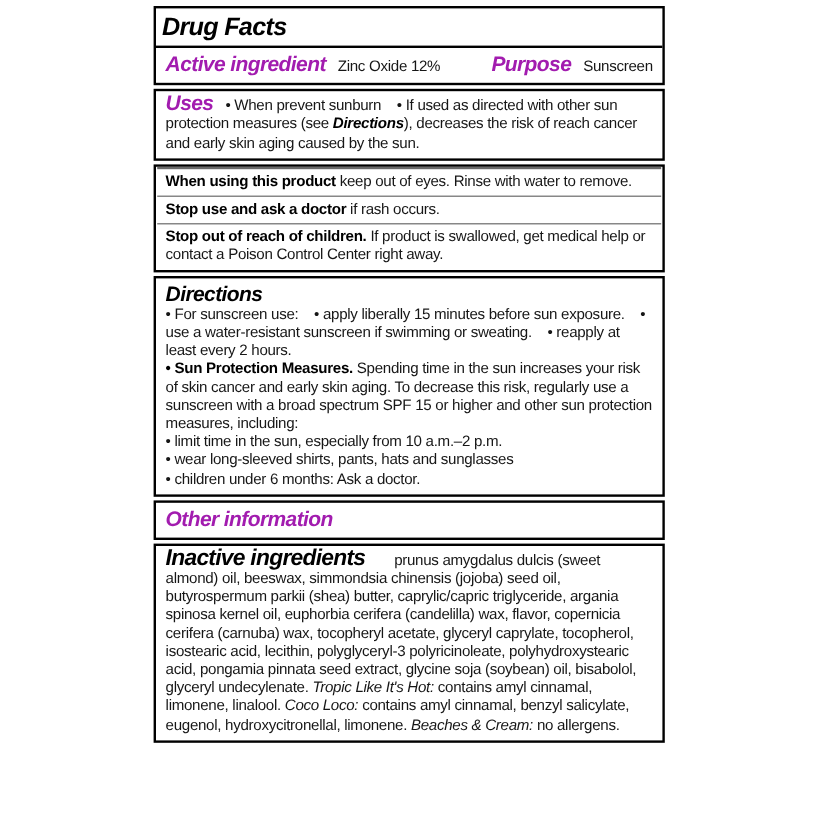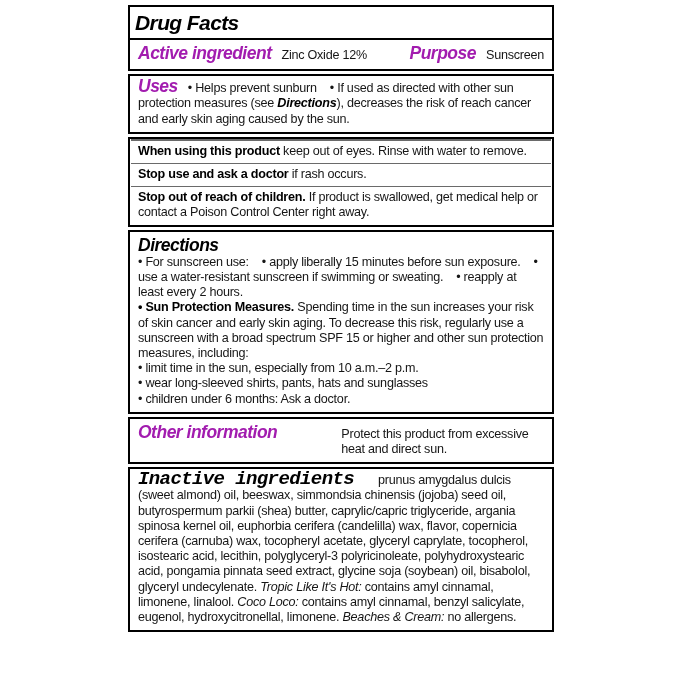--- a/index.html
+++ b/index.html
@@ -66,21 +66,21 @@
   .run:last-child { margin-right:0; }
   .sub-bullet { }
 
   
   .other-row { padding:3px 8px 5px 8px; display:flex; align-items:baseline;gap:36px; }
   .other-row .h-inline { margin-right:28px; white-space:nowrap; }
 
   
   .h-inline-big {
     font-size:19px; font-weight:700; font-style:italic;
-    letter-spacing:-0.6px; color:#000; margin-right:24px;font-family:Liberation Mono, monospace;
+    letter-spacing:-0.6px; color:#000; margin-right:24px;
   }
 </style>
 </head>
 <body>
 
 <div class="label">
 
   <section class="box">
     <div class="title-row">
       <div class="h1">Drug Facts</div>
@@ -92,21 +92,21 @@
         <span class="body-txt">Zinc Oxide 12%</span>
       </div>
       <div class="ai-group">
         <span class="h-inline">Purpose</span>
         <span class="body-txt">Sunscreen</span>
       </div>
     </div>
   </section>
 
   <section class="box pad">
-    <p class="para"><span class="h-inline">Uses</span><span class="run">• Helps prevent sunburn</span><span>• If used as directed with other sun protection measures (see </span><span class="bi">Directions</span><span>), decreases the risk of reach cancer and early skin aging caused by the sun.</span></p>
+    <p class="para"><span class="h-inline">Uses</span><span class="run">• When prevent sunburn</span><span>• If used as directed with other sun protection measures (see </span><span class="bi">Directions</span><span>), decreases the risk of reach cancer and early skin aging caused by the sun.</span></p>
   </section>
 
   <section class="box">
     <div class="thin"></div>
     <div class="thin"></div>
     <p class="para w-row"><span class="bold">When using this product</span><span> keep out of eyes. Rinse with water to remove.</span></p>
     <div class="thin"></div>
     <p class="para w-row"><span class="bold">Stop use and ask a doctor</span><span> if rash occurs.</span></p>
     <div class="thin"></div>
     <p class="para w-row"><span class="bold">Stop out of reach of children.</span><span> If product is swallowed, get medical help or contact a Poison Control Center right away.</span></p>
@@ -117,21 +117,20 @@
     <p class="para"><span class="run">• For sunscreen use:</span><span class="run">• apply liberally 15 minutes before sun exposure.</span><span class="run">• use a water-resistant sunscreen if swimming or sweating.</span><span class="run">• reapply at least every 2 hours.</span></p>
     <p class="para"><span class="bold">• Sun Protection Measures.</span><span> Spending time in the sun increases your risk of skin cancer and early skin aging. To decrease this risk, regularly use a sunscreen with a broad spectrum SPF 15 or higher and other sun protection measures, including:</span></p>
     <p class="para sub-bullet">• limit time in the sun, especially from 10 a.m.–2 p.m.</p>
     <p class="para sub-bullet">• wear long-sleeved shirts, pants, hats and sunglasses</p>
     <p class="para">• children under 6 months: Ask a doctor.</p>
   </section>
 
   <section class="box">
     <div class="other-row">
       <span class="h-inline">Other information</span>
-      <span class="body-txt">Protect this product from excessive heat and direct sun.</span>
     </div>
   </section>
 
   <section class="box pad">
     <p class="para"><span class="h-inline-big">Inactive ingredients</span><span>prunus amygdalus dulcis (sweet almond) oil, beeswax, simmondsia chinensis (jojoba) seed oil, butyrospermum parkii (shea) butter, caprylic/capric triglyceride, argania spinosa kernel oil, euphorbia cerifera (candelilla) wax, flavor, copernicia cerifera (carnuba) wax, tocopheryl acetate, glyceryl caprylate, tocopherol, isostearic acid, lecithin, polyglyceryl-3 polyricinoleate, polyhydroxystearic acid, pongamia pinnata seed extract, glycine soja (soybean) oil, bisabolol, glyceryl undecylenate. </span><span class="it">Tropic Like It's Hot:</span><span> contains amyl cinnamal, limonene, linalool. </span><span class="it">Coco Loco:</span><span> contains amyl cinnamal, benzyl salicylate, eugenol, hydroxycitronellal, limonene. </span><span class="it">Beaches &amp; Cream:</span><span> no allergens.</span></p>
   </section>
 
 </div>
 
 </body></html>

